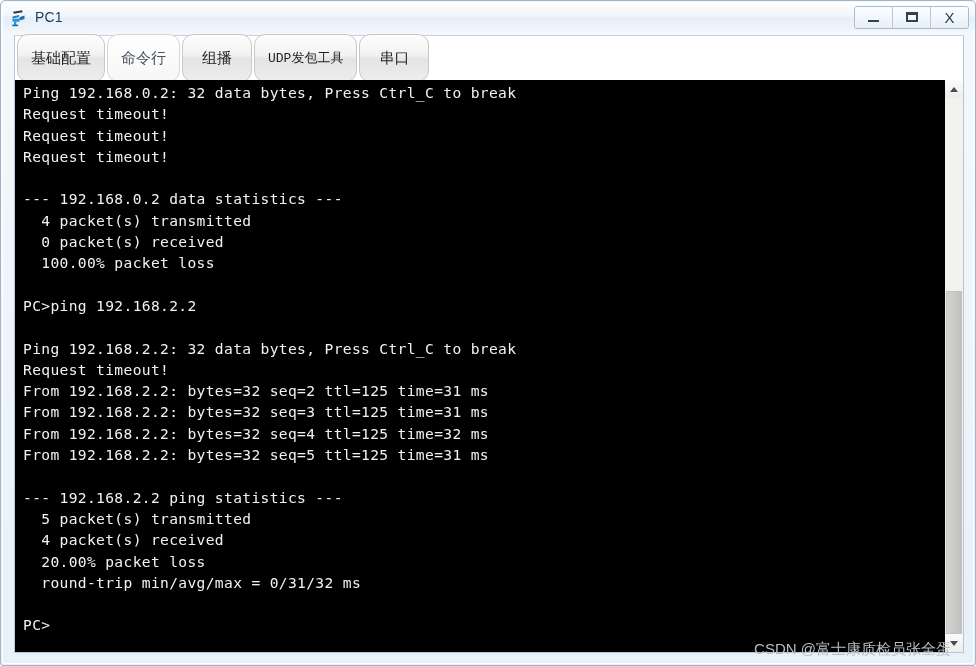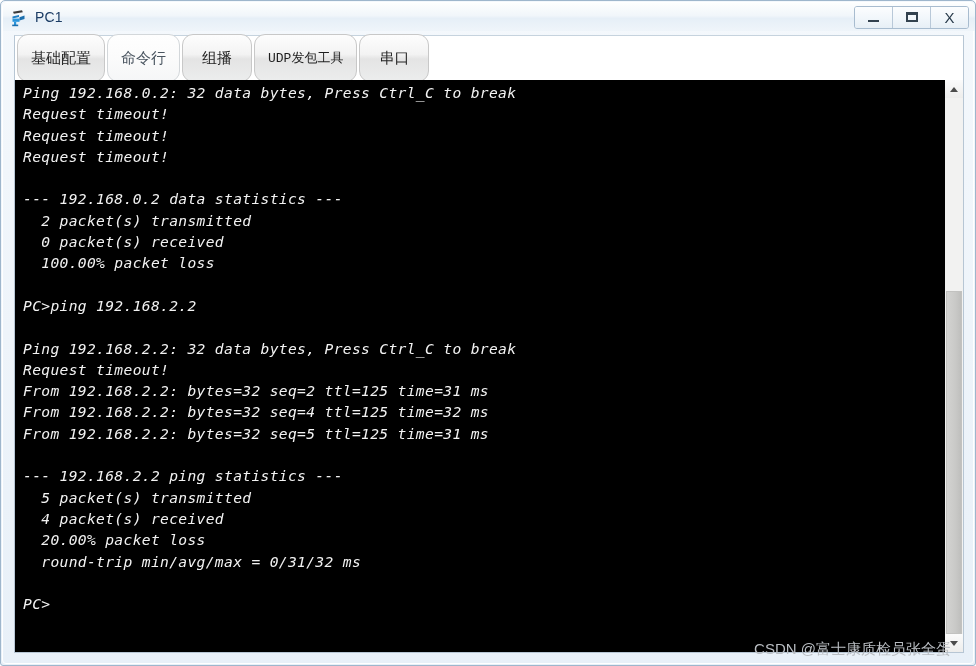--- a/index.html
+++ b/index.html
@@ -148,21 +148,20 @@
     right: 0; bottom: 0;
     background: #000000;
     display: flex;
   }
   .terminal {
     flex: 1 1 auto;
     position: relative;
     overflow: hidden;
     padding: 2px 0 0 8px;
     box-sizing: border-box;
-    font-style: italic;
   }
   .term-line {
     font-family: "DejaVu Sans Mono", "Liberation Mono", monospace;
     font-size: 14.6px;
     line-height: 21.3px;
     color: #f2f2f2;
     white-space: pre;
     letter-spacing: 0.35px;
     height: 21.3px;
   }
@@ -277,29 +276,30 @@
     </div>
 
     <div class="terminal-wrap">
       <div class="terminal" id="terminal">
           <div class="term-line">Ping 192.168.0.2: 32 data bytes, Press Ctrl_C to break</div>
           <div class="term-line">Request timeout!</div>
           <div class="term-line">Request timeout!</div>
           <div class="term-line">Request timeout!</div>
           <div class="term-line blank"> </div>
           <div class="term-line">--- 192.168.0.2 data statistics ---</div>
-          <div class="term-line">  2 packet(s) transmitted</div>
+          <div class="term-line">  4 packet(s) transmitted</div>
           <div class="term-line">  0 packet(s) received</div>
           <div class="term-line">  100.00% packet loss</div>
           <div class="term-line blank"> </div>
           <div class="term-line">PC&gt;ping 192.168.2.2</div>
           <div class="term-line blank"> </div>
           <div class="term-line">Ping 192.168.2.2: 32 data bytes, Press Ctrl_C to break</div>
           <div class="term-line">Request timeout!</div>
           <div class="term-line">From 192.168.2.2: bytes=32 seq=2 ttl=125 time=31 ms</div>
+          <div class="term-line">From 192.168.2.2: bytes=32 seq=3 ttl=125 time=31 ms</div>
           <div class="term-line">From 192.168.2.2: bytes=32 seq=4 ttl=125 time=32 ms</div>
           <div class="term-line">From 192.168.2.2: bytes=32 seq=5 ttl=125 time=31 ms</div>
           <div class="term-line blank"> </div>
           <div class="term-line">--- 192.168.2.2 ping statistics ---</div>
           <div class="term-line">  5 packet(s) transmitted</div>
           <div class="term-line">  4 packet(s) received</div>
           <div class="term-line">  20.00% packet loss</div>
           <div class="term-line">  round-trip min/avg/max = 0/31/32 ms</div>
           <div class="term-line blank"> </div>
           <div class="term-line">PC&gt;</div>

